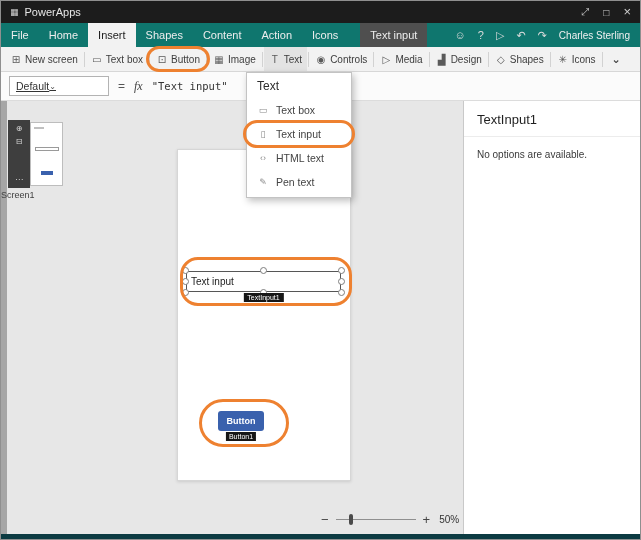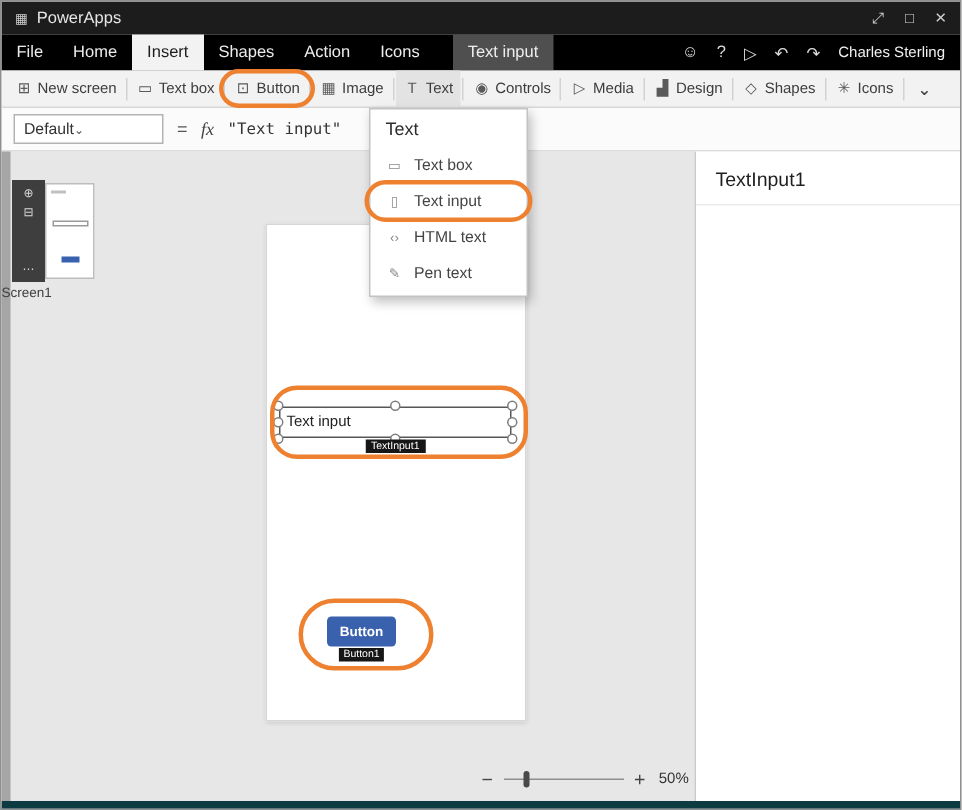--- a/index.html
+++ b/index.html
@@ -8,21 +8,21 @@
 
   
   .titlebar { position:absolute; left:0; top:0; width:100%; height:22px; background:#1c1c1c; color:#e6e6e6; display:flex; align-items:center; justify-content:space-between; padding:0 9px; font-size:11px; }
   .tb-left { display:flex; align-items:center; gap:6px; }
   .app-icon { font-size:9px; color:#cfcfcf; }
   .tb-right { display:flex; align-items:center; gap:14px; }
   .tb-btn { font-size:10px; color:#d0d0d0; }
   .tb-btn.close { font-size:13px; line-height:10px; }
 
   
-  .menubar { position:absolute; left:0; top:22px; width:100%; height:24px; background:#000000; display:flex; align-items:stretch; font-size:11px; color:#ededed; }
+  .menubar { position:absolute; left:0; top:22px; width:100%; height:24px; background:#0f766e; display:flex; align-items:stretch; font-size:11px; color:#ededed; }
   .tab { padding:0 10px; line-height:24px; white-space:nowrap; }
   .tab.active { background:#f2f2f2; color:#1c1c1c; }
   .tab.contextual { background:#4f4f4f; margin-left:12px; }
   .mb-right { margin-left:auto; display:flex; align-items:center; gap:12px; padding-right:10px; }
   .mb-ic { font-size:11px; color:#dcdcdc; }
   .mb-user { font-size:10px; color:#f0f0f0; white-space:nowrap;text-align:right; }
 
   
   .ribbon { position:absolute; left:0; top:46px; width:100%; height:25px; background:#f2f2f2; border-bottom:1px solid #d7d7d7; display:flex; align-items:center; padding:0 4px; }
   .ritem { position:relative; display:flex; align-items:center; gap:3px; padding:0 5px; height:100%; font-size:10px; color:#3d3d3d; white-space:nowrap; }
@@ -33,21 +33,21 @@
 
   
   .ring { position:absolute; border:3px solid var(--annotation,#ee8130); border-radius:14px; pointer-events:none; z-index:40; }
   .ring-ribbon { inset:-1px -5px; border-radius:13px; }
   .ring-menu { inset:-2px -4px; border-radius:14px; }
   .ring-ti { left:179px; top:256px; width:172px; height:49px; border-radius:18px; }
   .ring-btn { left:198px; top:398px; width:90px; height:48px; border-radius:24px; }
 
   
   .formulabar { position:absolute; left:0; top:71px; width:100%; height:29px; background:#fbfbfb; border-bottom:1px solid #dcdcdc; display:flex; align-items:center; gap:9px; padding:0 8px; }
-  .prop-dd { width:100px; height:20px; background:#fff; border:1px solid #b3b3b3; display:flex; align-items:center; padding:0 6px; font-size:10.5px; color:#333; }
+  .prop-dd { width:100px; height:20px; background:#fff; border:1px solid #b3b3b3; display:flex; align-items:center; padding:0 6px; font-size:10.5px; color:#333;text-decoration:underline; }
   .dd-ch { font-size:8px; color:#555; }
   .eq { font-size:12px; color:#555; }
   .fx { font-family:"Liberation Serif","DejaVu Serif",serif; font-style:italic; font-size:12px; color:#444; }
   .formula-text { font-family:"DejaVu Sans Mono",monospace; font-size:10.5px; color:#333; }
 
   
   .leftrail { position:absolute; left:0; top:100px; width:6px; height:433px; background:#a6a6a6; }
   .thumb-tools { position:absolute; left:7px; top:119px; width:22px; height:68px; background:#3e3e3e; display:flex; flex-direction:column; align-items:center; padding:4px 0; gap:4px; }
   .tt-ic { font-size:8px; color:#d8d8d8; }
   .tt-ic.last { margin-top:auto; }
@@ -105,20 +105,21 @@
       <span class="tb-btn">□</span>
       <span class="tb-btn close">×</span>
     </div>
   </div>
 
   <div class="menubar">
     <div class="tab">File</div>
     <div class="tab">Home</div>
     <div class="tab active">Insert</div>
     <div class="tab">Shapes</div>
+    <div class="tab">Content</div>
     <div class="tab">Action</div>
     <div class="tab">Icons</div>
     <div class="tab contextual">Text input</div>
     <div class="mb-right">
       <span class="mb-ic">☺</span>
       <span class="mb-ic">?</span>
       <span class="mb-ic">▷</span>
       <span class="mb-ic">↶</span>
       <span class="mb-ic">↷</span>
       <span class="mb-user">Charles Sterling</span>
@@ -229,20 +230,21 @@
     <span class="zoom-btn">−</span>
     <div class="zoom-track">
       <div class="zoom-thumb"></div>
     </div>
     <span class="zoom-btn">+</span>
     <span class="zoom-level">50%</span>
   </div>
 
   <div class="rightpanel">
     <div class="rp-title">TextInput1</div>
+    <div class="rp-msg">No options are available.</div>
   </div>
 
   <div class="menu-popup">
     <div class="mp-header">Text</div>
     <div class="mp-item">
       <span class="mp-ic">▭</span>
       <span>Text box</span>
     </div>
     <div class="mp-item">
       <span class="mp-ic">▯</span>

